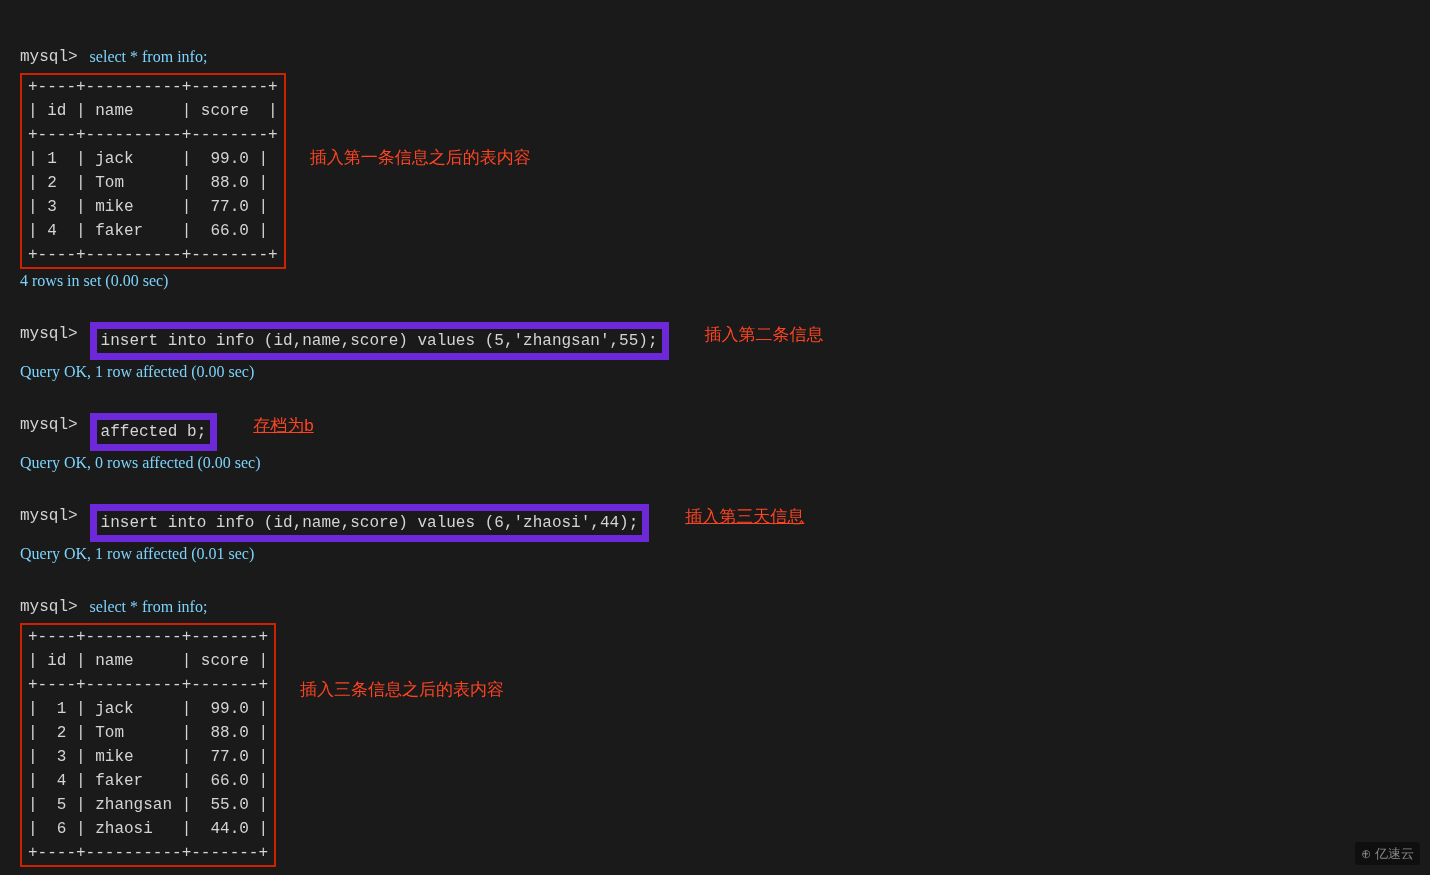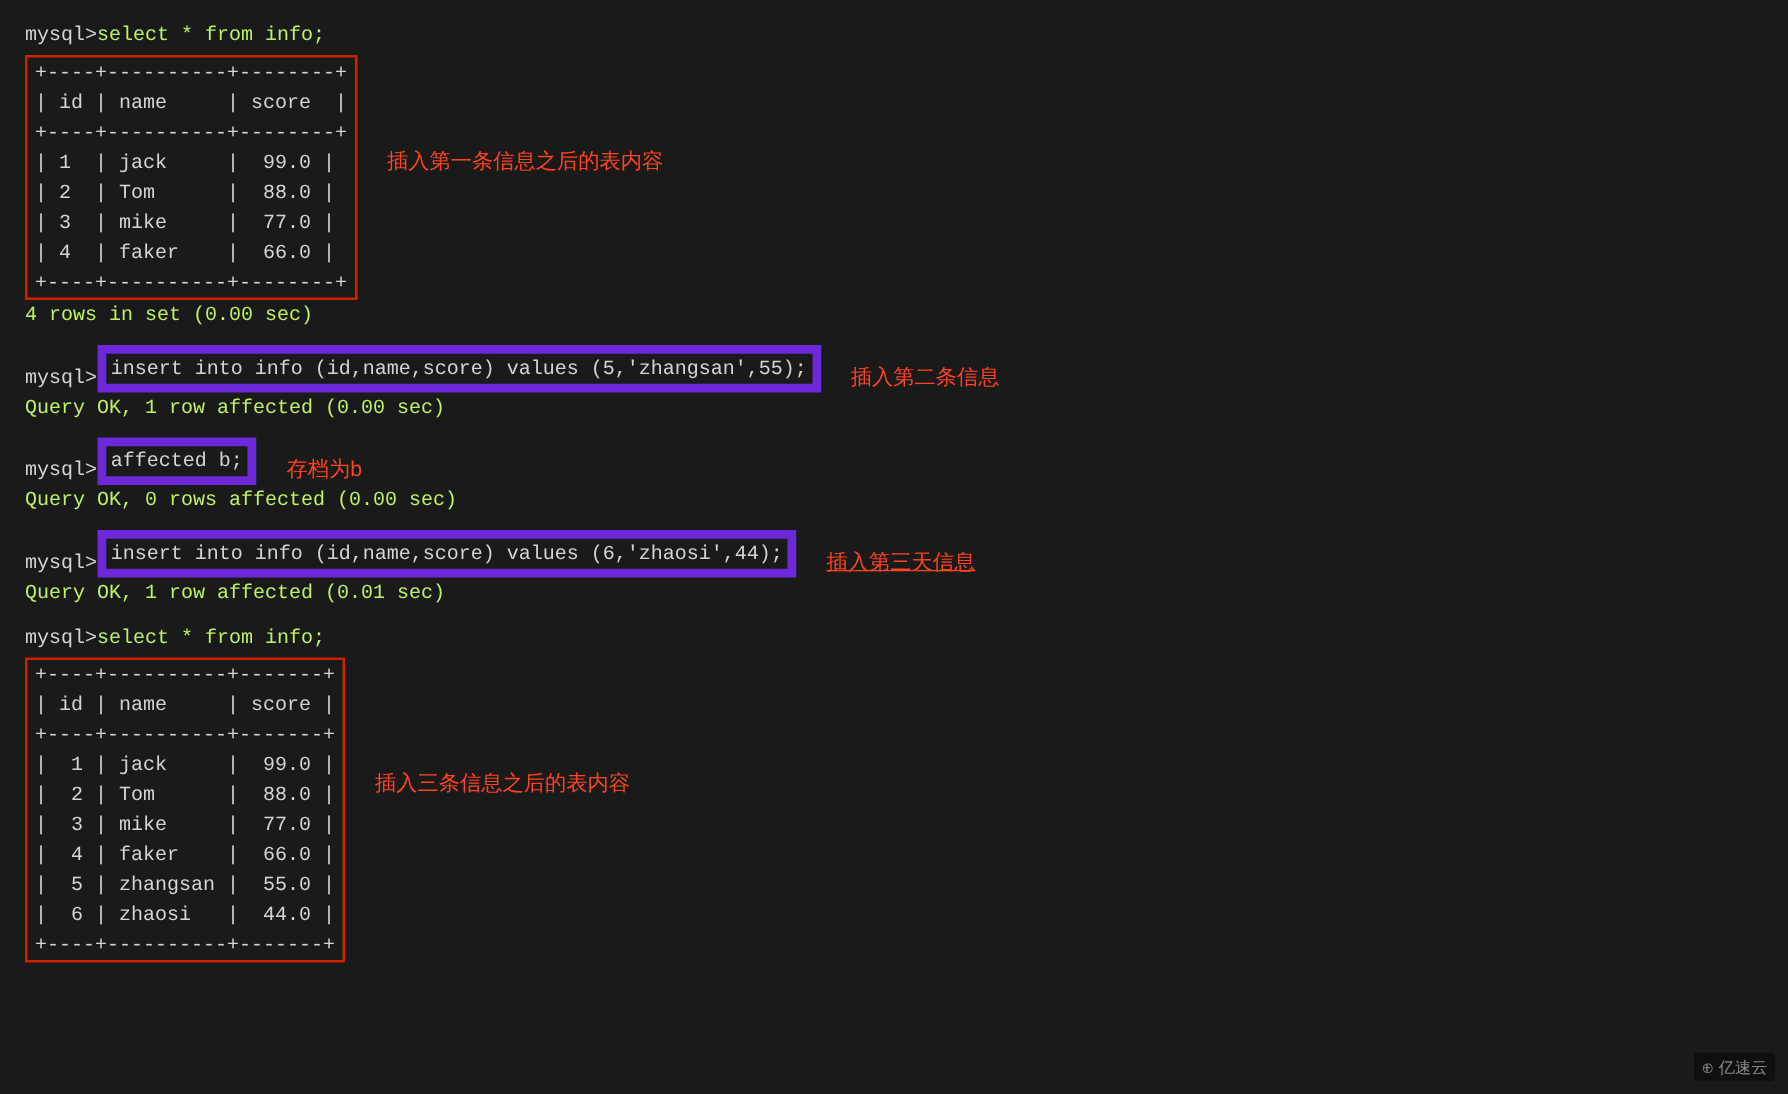--- a/index.html
+++ b/index.html
@@ -15,41 +15,43 @@
       padding: 16px 20px;
       position: relative;
     }
 
     .terminal-block {
       margin-bottom: 8px;
     }
 
     .prompt-line {
       display: flex;
-      align-items: flex-end;
+      align-items: flex-start;
       flex-wrap: wrap;
-      gap: 0;
+      gap: 12px;
+      margin-top: 29px;
     }
 
     .prompt {
       color: #d4d4d4;
       white-space: nowrap;
     }
 
     .command-box {
       display: inline-block;
       border: 7px solid #6d28d9;
       padding: 0 4px;
       color: #d4d4d4;
       white-space: nowrap;
     }
 
     .output-line {
-      color: #bef264;
+      color: #7dd3fc;
       white-space: pre;
+      font-family: Liberation Serif, serif;
     }
 
     .result-table {
       border: 2px solid #cc2200;
       display: inline-block;
       margin-top: 2px;
     }
 
     .result-table .tline {
       white-space: pre;
@@ -110,21 +112,21 @@
       <span class="command-box">insert into info (id,name,score) values (5,'zhangsan',55);</span>
       <span class="annotation-right" style="margin-top:0;">插入第二条信息</span>
   </div>
   <div class="output-line">Query OK, 1 row affected (0.00 sec)</div>
 </div>
 
 <div class="terminal-block" style="margin-top: 12px;">
   <div class="prompt-line">
     <span class="prompt">mysql&gt; </span>
       <span class="command-box">affected b;</span>
-      <span class="annotation-right" style="margin-top:0;">存档为b</span>
+      <span class="annotation-right" style="margin-top:0;text-decoration:underline;">存档为b</span>
   </div>
   <div class="output-line">Query OK, 0 rows affected (0.00 sec)</div>
 </div>
 
 <div class="terminal-block" style="margin-top: 12px;">
   <div class="prompt-line">
     <span class="prompt">mysql&gt; </span>
       <span class="command-box">insert into info (id,name,score) values (6,'zhaosi',44);</span>
       <span class="annotation-right" style="margin-top:0;text-decoration:underline;">插入第三天信息</span>
   </div>
@@ -143,17 +145,17 @@
       <div class="tline">| id | name     | score |</div>
       <div class="tline">+----+----------+-------+</div>
       <div class="tline">|  1 | jack     |  99.0 |</div>
       <div class="tline">|  2 | Tom      |  88.0 |</div>
       <div class="tline">|  3 | mike     |  77.0 |</div>
       <div class="tline">|  4 | faker    |  66.0 |</div>
       <div class="tline">|  5 | zhangsan |  55.0 |</div>
       <div class="tline">|  6 | zhaosi   |  44.0 |</div>
       <div class="tline">+----+----------+-------+</div>
     </div>
-    <span class="annotation-right" style="margin-top: 90px;">插入三条信息之后的表内容</span>
+    <span class="annotation-right" style="margin-top: 56px;">插入三条信息之后的表内容</span>
   </div>
 </div>
 
 <div class="watermark">⊕ 亿速云</div>
 
 </body></html>

